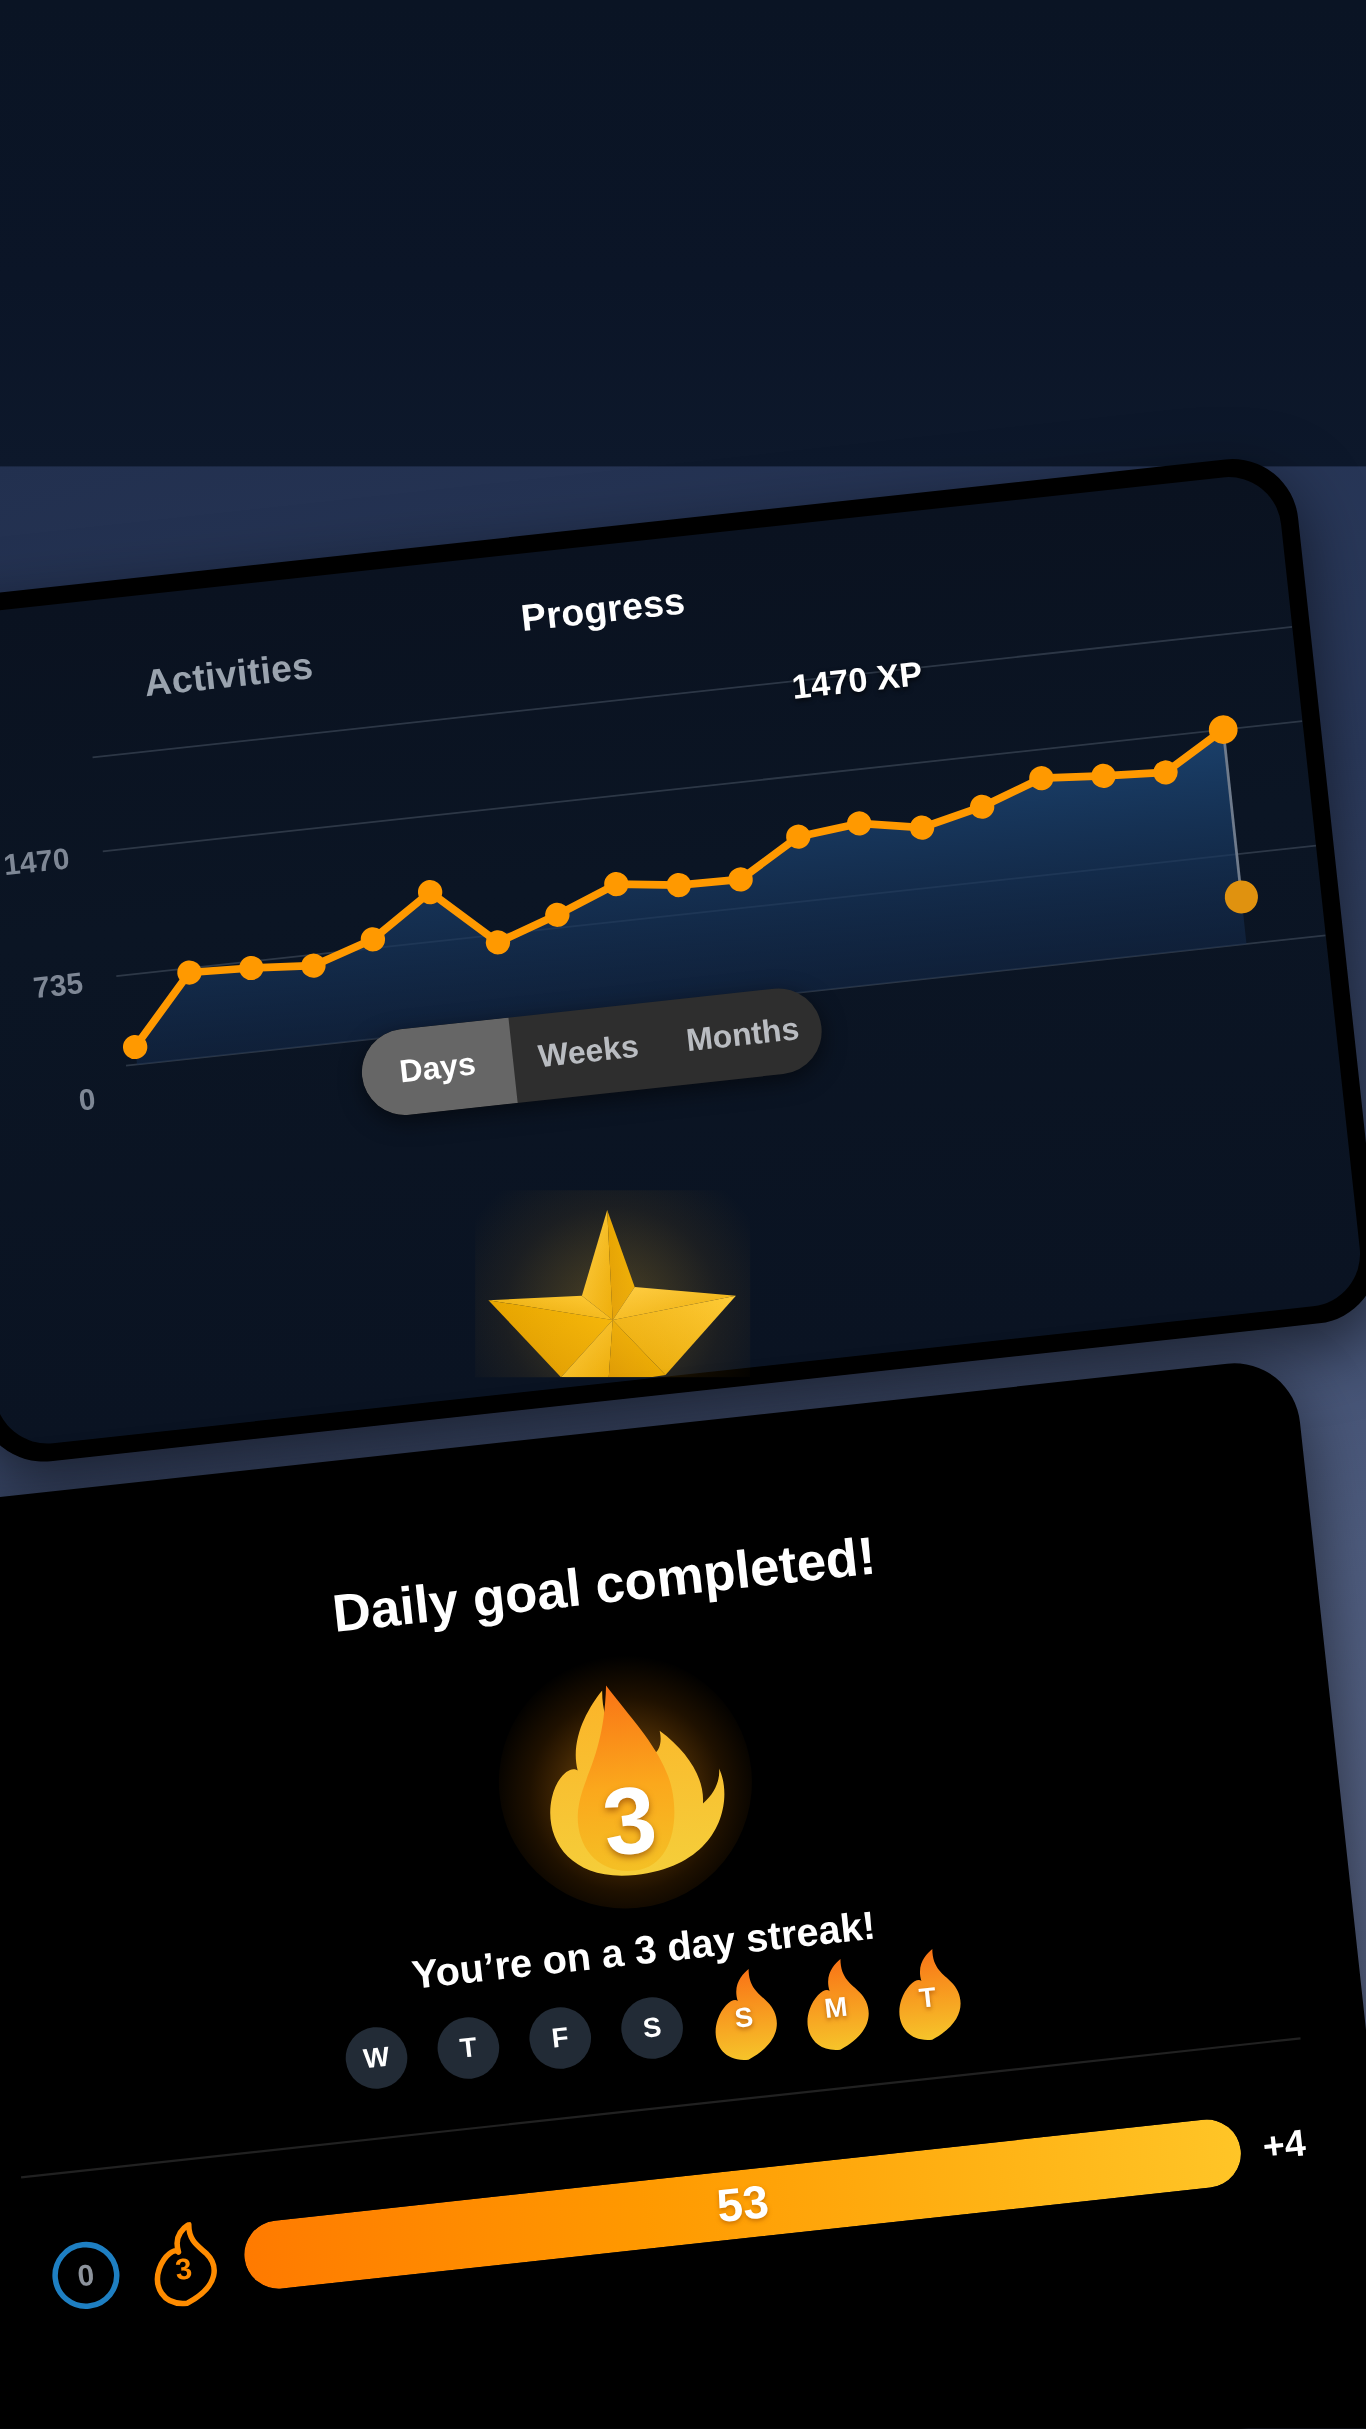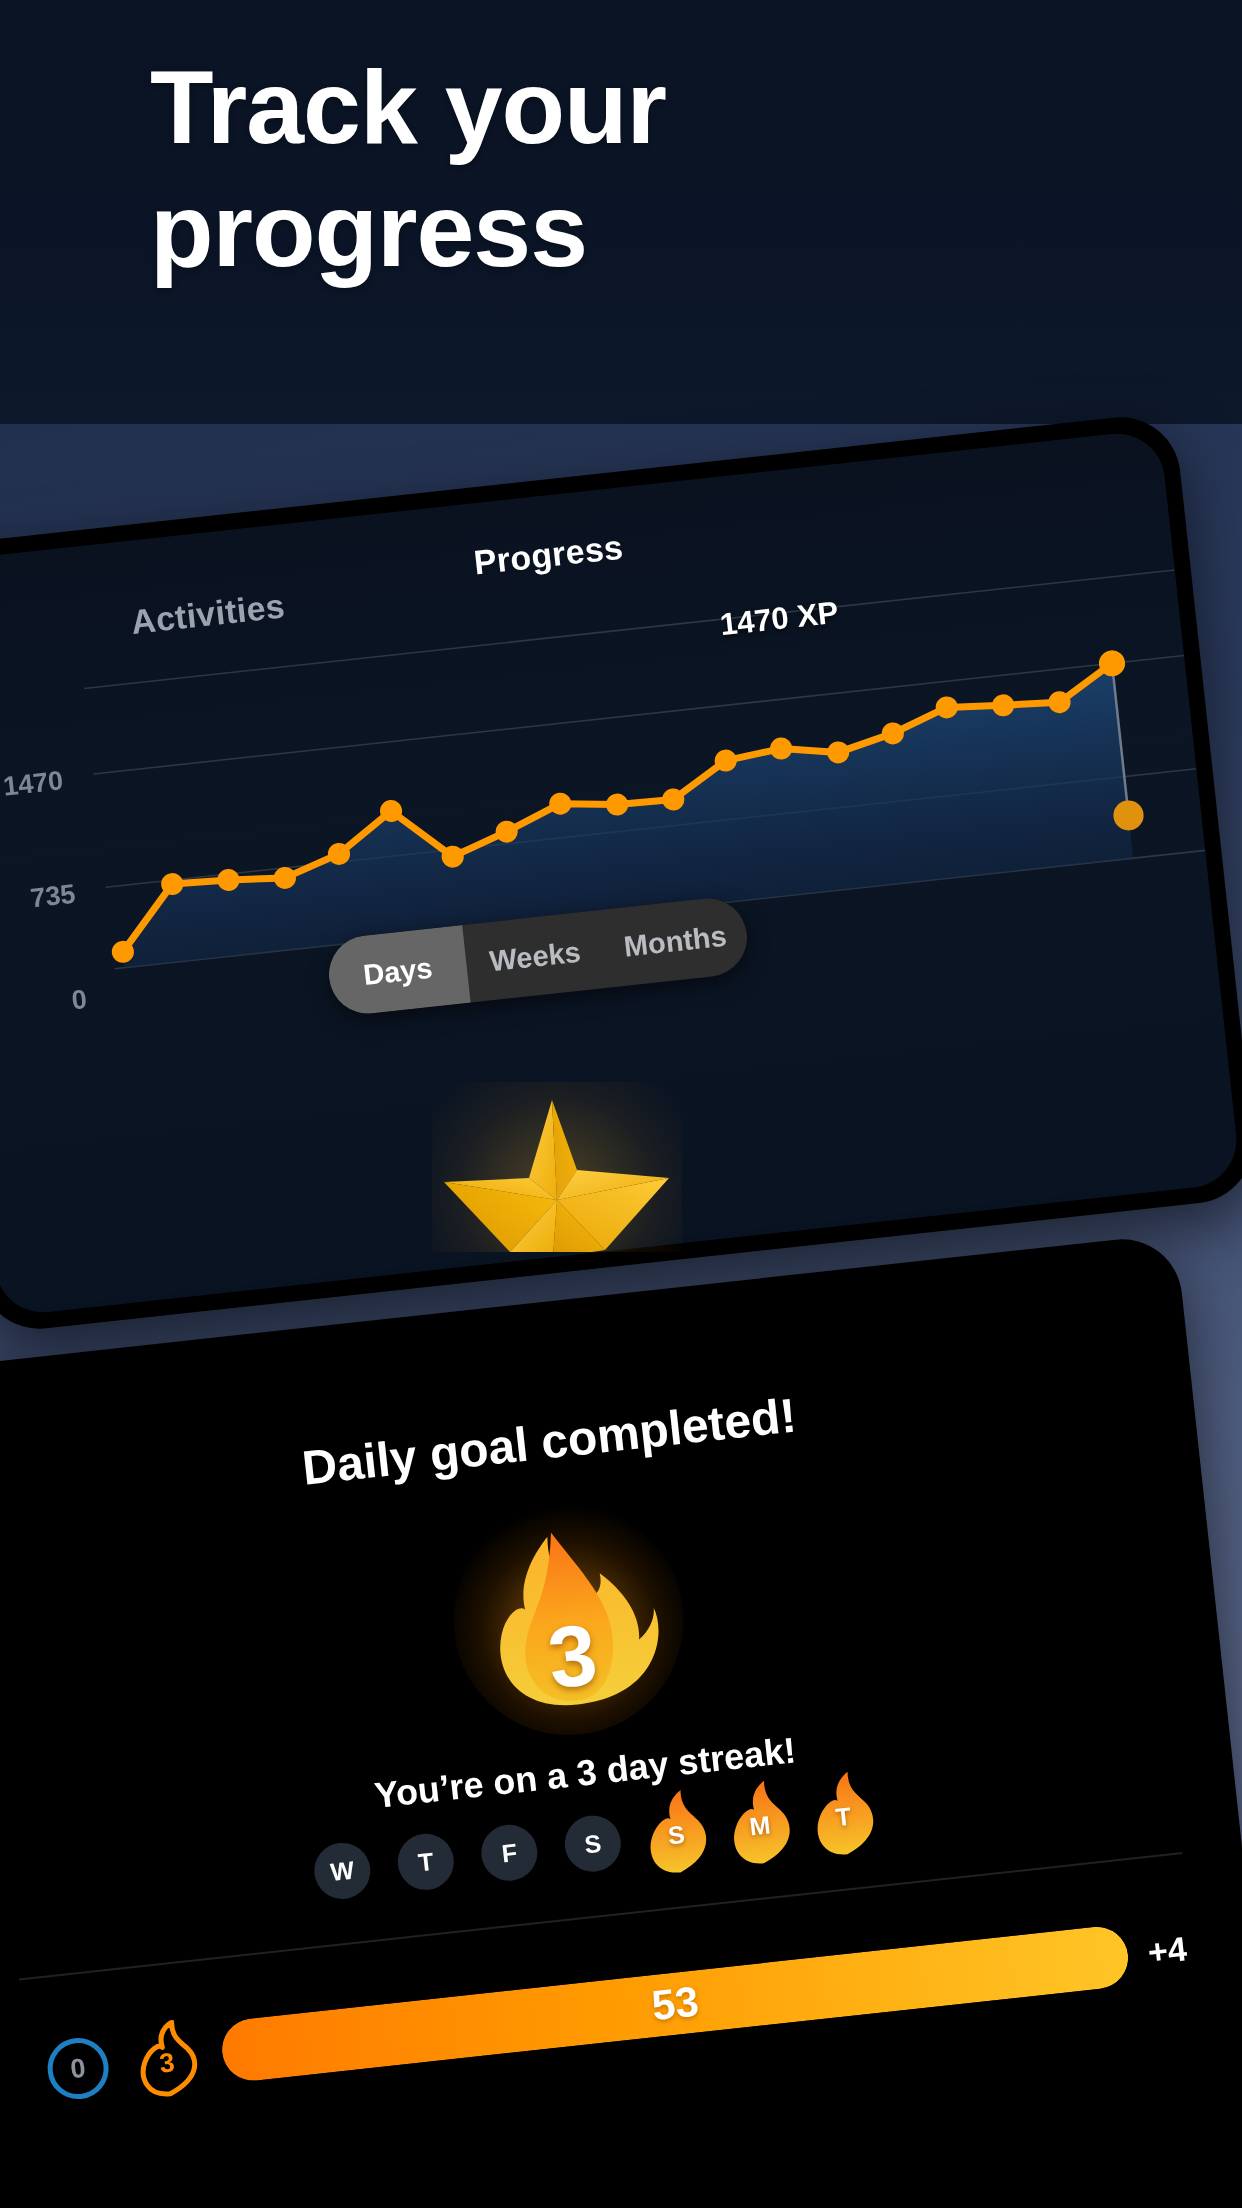--- a/index.html
+++ b/index.html
@@ -170,24 +170,20 @@
   }
 </style>
 </head>
 <body>
 
 <div id="stage">
 
   <div class="bg-lower"></div>
   <div class="bg-header"></div>
 
-  <div class="headline">
-    <div>Track your</div>
-    <div>progress</div>
-  </div>
 
   <div class="phone phone-top">
     <div class="screen screen-top">
 
       <div class="tabs">
         <div class="tab tab-activities">Activities</div>
         <div class="tab tab-progress">Progress</div>
       </div>
 
       <div class="chart-wrap">

